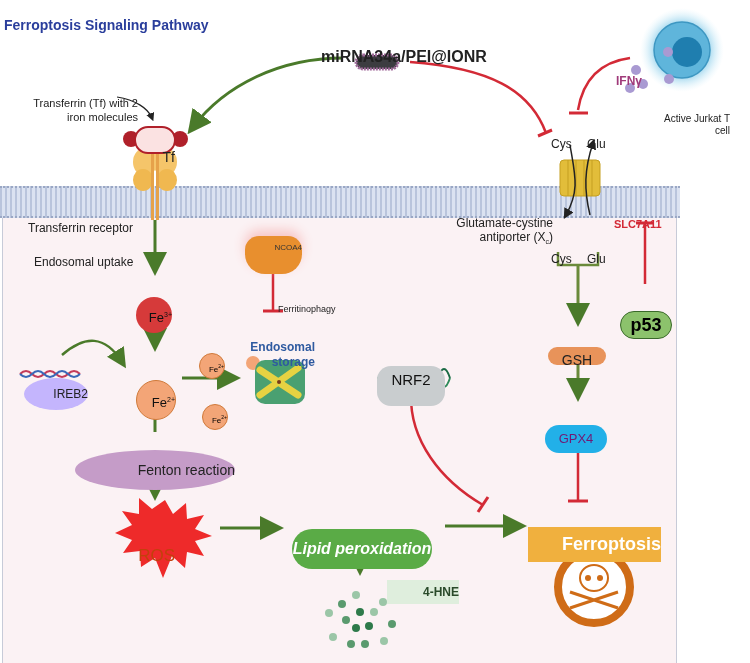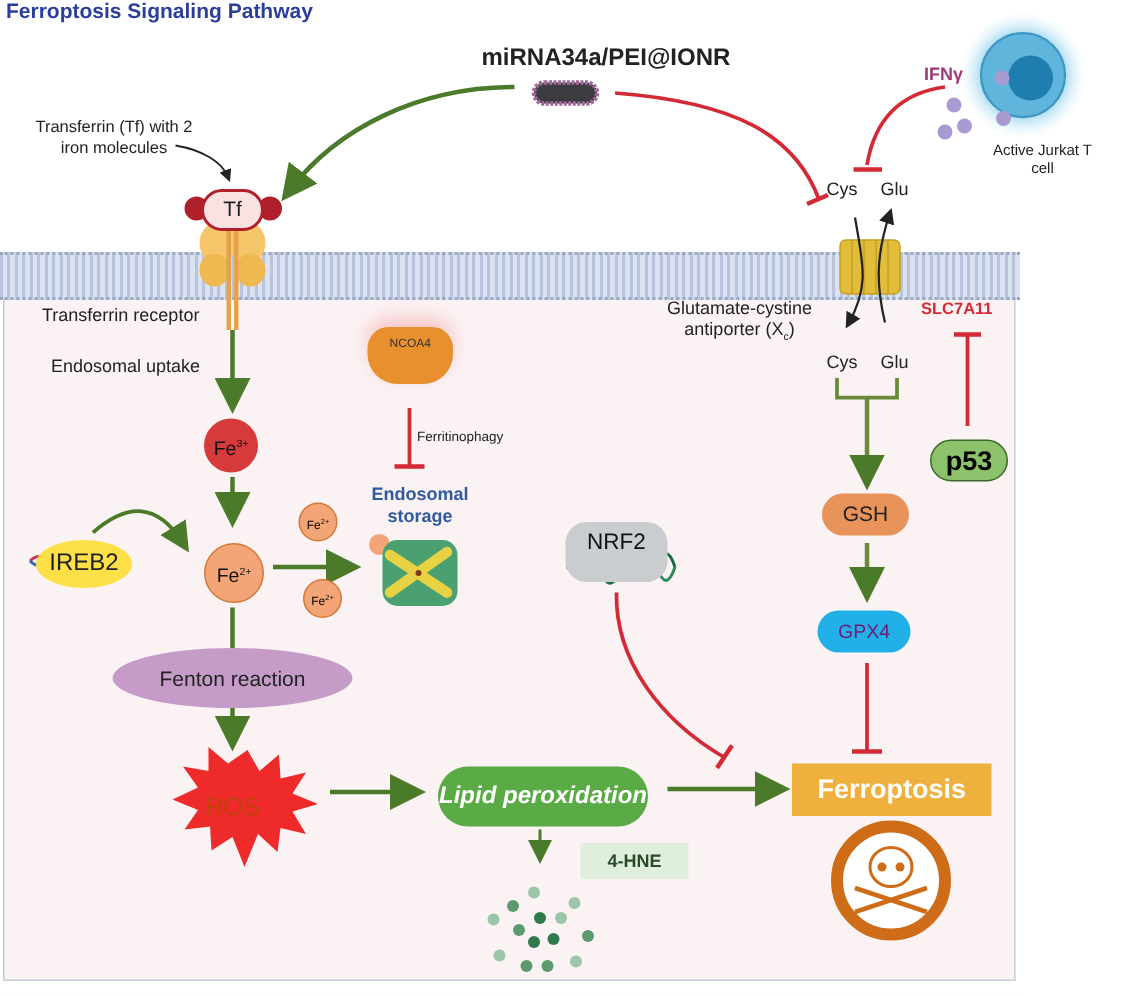--- a/index.html
+++ b/index.html
@@ -1,23 +1,23 @@
 <!DOCTYPE html>
 <html><head>
 <meta charset="utf-8">
 <style>
   html, body { margin:0; padding:0; background:#ffffff; }
   body { width:750px; height:663px; position:relative; overflow:hidden; font-family:"Liberation Sans", sans-serif; }
-  .abs { position:absolute; }
+  .abs { position:absolute;margin-top:18px; }
   .title { left:4px; top:-1px; font-size:14px; font-weight:bold; color:#2a3e9c; }
   .cell { left:2px; top:168px; width:673px; height:485px; background:#fbf2f4; border:1px solid #c7cbd8; border-top:none; }
   .membrane { left:0px; top:168px; width:680px; height:28px; background:#d6def0; }
   .lbl { color:#222; font-size:12px; }
   .small { font-size:10px; }
-  .center { text-align:center; }
+  .center { text-align:right; }
   svg { position:absolute; left:0; top:0; }
   .pill { border-radius:14px; text-align:center; font-size:15px; }
 </style>
 </head>
 <body>
 
 <div class="abs cell"></div>
 <div class="abs membrane" style="background:repeating-linear-gradient(90deg,#b9c4dc 0 2px,#dbe2f1 2px 5px); border-top:2px dotted #9aa7c4; border-bottom:2px dotted #9aa7c4;"></div>
 
 <div class="abs title">Ferroptosis Signaling Pathway</div>
@@ -171,21 +171,21 @@
 <div class="abs center" style="left:136px;top:362px;width:38px;height:38px;border-radius:50%;background:#f3a577;border:1px solid #d07a3a;line-height:38px;font-size:13px;color:#111;">
   <span>Fe</span><sup style="font-size:7px;">2+</sup>
 </div>
 <div class="abs center" style="left:199px;top:335px;width:24px;height:24px;border-radius:50%;background:#f3a577;border:1px solid #d07a3a;line-height:24px;font-size:8px;">
   <span>Fe</span><sup style="font-size:5px;">2+</sup>
 </div>
 <div class="abs center" style="left:202px;top:386px;width:24px;height:24px;border-radius:50%;background:#f3a577;border:1px solid #d07a3a;line-height:24px;font-size:8px;">
   <span>Fe</span><sup style="font-size:5px;">2+</sup>
 </div>
 
-<div class="abs center" style="left:24px;top:360px;width:64px;height:32px;border-radius:50%;background:#fde047;line-height:32px;font-size:16px;color:#222;">
+<div class="abs center" style="left:24px;top:360px;width:64px;height:32px;border-radius:50%;background:#c4b5fd;line-height:32px;font-size:12px;color:#222;">
   <span>IREB2</span>
 </div>
 
 <div class="abs center" style="left:245px;top:218px;width:57px;height:38px;background:#e88f2e;border-radius:14px 14px 20px 20px;box-shadow:0 -6px 12px #f7c6c6;">
   <span style="font-size:8px;line-height:22px;color:#333;">NCOA4</span>
 </div>
 <div class="abs lbl small" style="left:278px;top:286px;font-size:9px;">Ferritinophagy</div>
 
 <div class="abs center" style="left:245px;top:322px;width:70px;font-size:12px;font-weight:bold;color:#2e5aa0;line-height:15px;">
   <div>Endosomal</div>
@@ -199,32 +199,32 @@
 <div class="abs center" style="left:135px;top:528px;width:40px;font-size:17px;color:#c2410c;">ROS</div>
 
 <div class="abs pill" style="left:292px;top:511px;width:140px;height:40px;line-height:40px;border-radius:20px;background:#5aab46;color:#fff;font-weight:bold;font-size:16px;font-style:italic;">Lipid peroxidation</div>
 
 <div class="abs center" style="left:387px;top:562px;width:72px;height:24px;line-height:24px;background:#dfeedd;font-size:12px;font-weight:bold;color:#2a4a2a;">4-HNE</div>
 
 <div class="abs pill" style="left:377px;top:348px;width:68px;height:40px;line-height:28px;background:#c9cdcf;color:#111;font-size:15px;">NRF2</div>
 
 <div class="abs center" style="left:528px;top:509px;width:133px;height:35px;line-height:35px;background:#f0b03e;color:#fff;font-weight:bold;font-size:18px;">Ferroptosis</div>
 
-<div class="abs" style="left:616px;top:42px;font-size:12px;font-weight:bold;color:#a03a7a;">IFNγ</div>
+<div class="abs" style="left:616px;top:56px;font-size:12px;font-weight:bold;color:#a03a7a;">IFNγ</div>
 <div class="abs lbl center" style="left:660px;top:95px;width:70px;font-size:10px;line-height:12px;">Active Jurkat T cell</div>
 
 <div class="abs lbl" style="left:551px;top:119px;">Cys</div>
 <div class="abs lbl" style="left:587px;top:119px;">Glu</div>
 <div class="abs lbl" style="left:551px;top:234px;">Cys</div>
 <div class="abs lbl" style="left:587px;top:234px;">Glu</div>
 
 <div class="abs lbl center" style="left:433px;top:198px;width:120px;line-height:14px;">
   <div>Glutamate-cystine</div>
   <div><span>antiporter (X</span><sub style="font-size:7px;">c</sub>)</div>
 </div>
 
 <div class="abs" style="left:614px;top:200px;font-size:11px;font-weight:bold;color:#d32a36;">SLC7A11</div>
 
 <div class="abs pill" style="left:620px;top:293px;width:50px;height:26px;line-height:26px;background:#8cc26c;border:1.5px solid #3a6a2a;font-weight:bold;font-size:18px;">p53</div>
 
-<div class="abs pill" style="left:548px;top:329px;width:58px;height:28px;line-height:26px;background:#e8935a;font-size:14px;color:#222;">GSH</div>
+<div class="abs pill" style="left:548px;top:329px;width:58px;height:18px;line-height:26px;background:#e8935a;font-size:14px;color:#222;">GSH</div>
 
 <div class="abs pill" style="left:545px;top:407px;width:62px;height:28px;line-height:28px;background:#22b0e8;font-size:13px;color:#701a75;">GPX4</div>
 
 </body></html>

